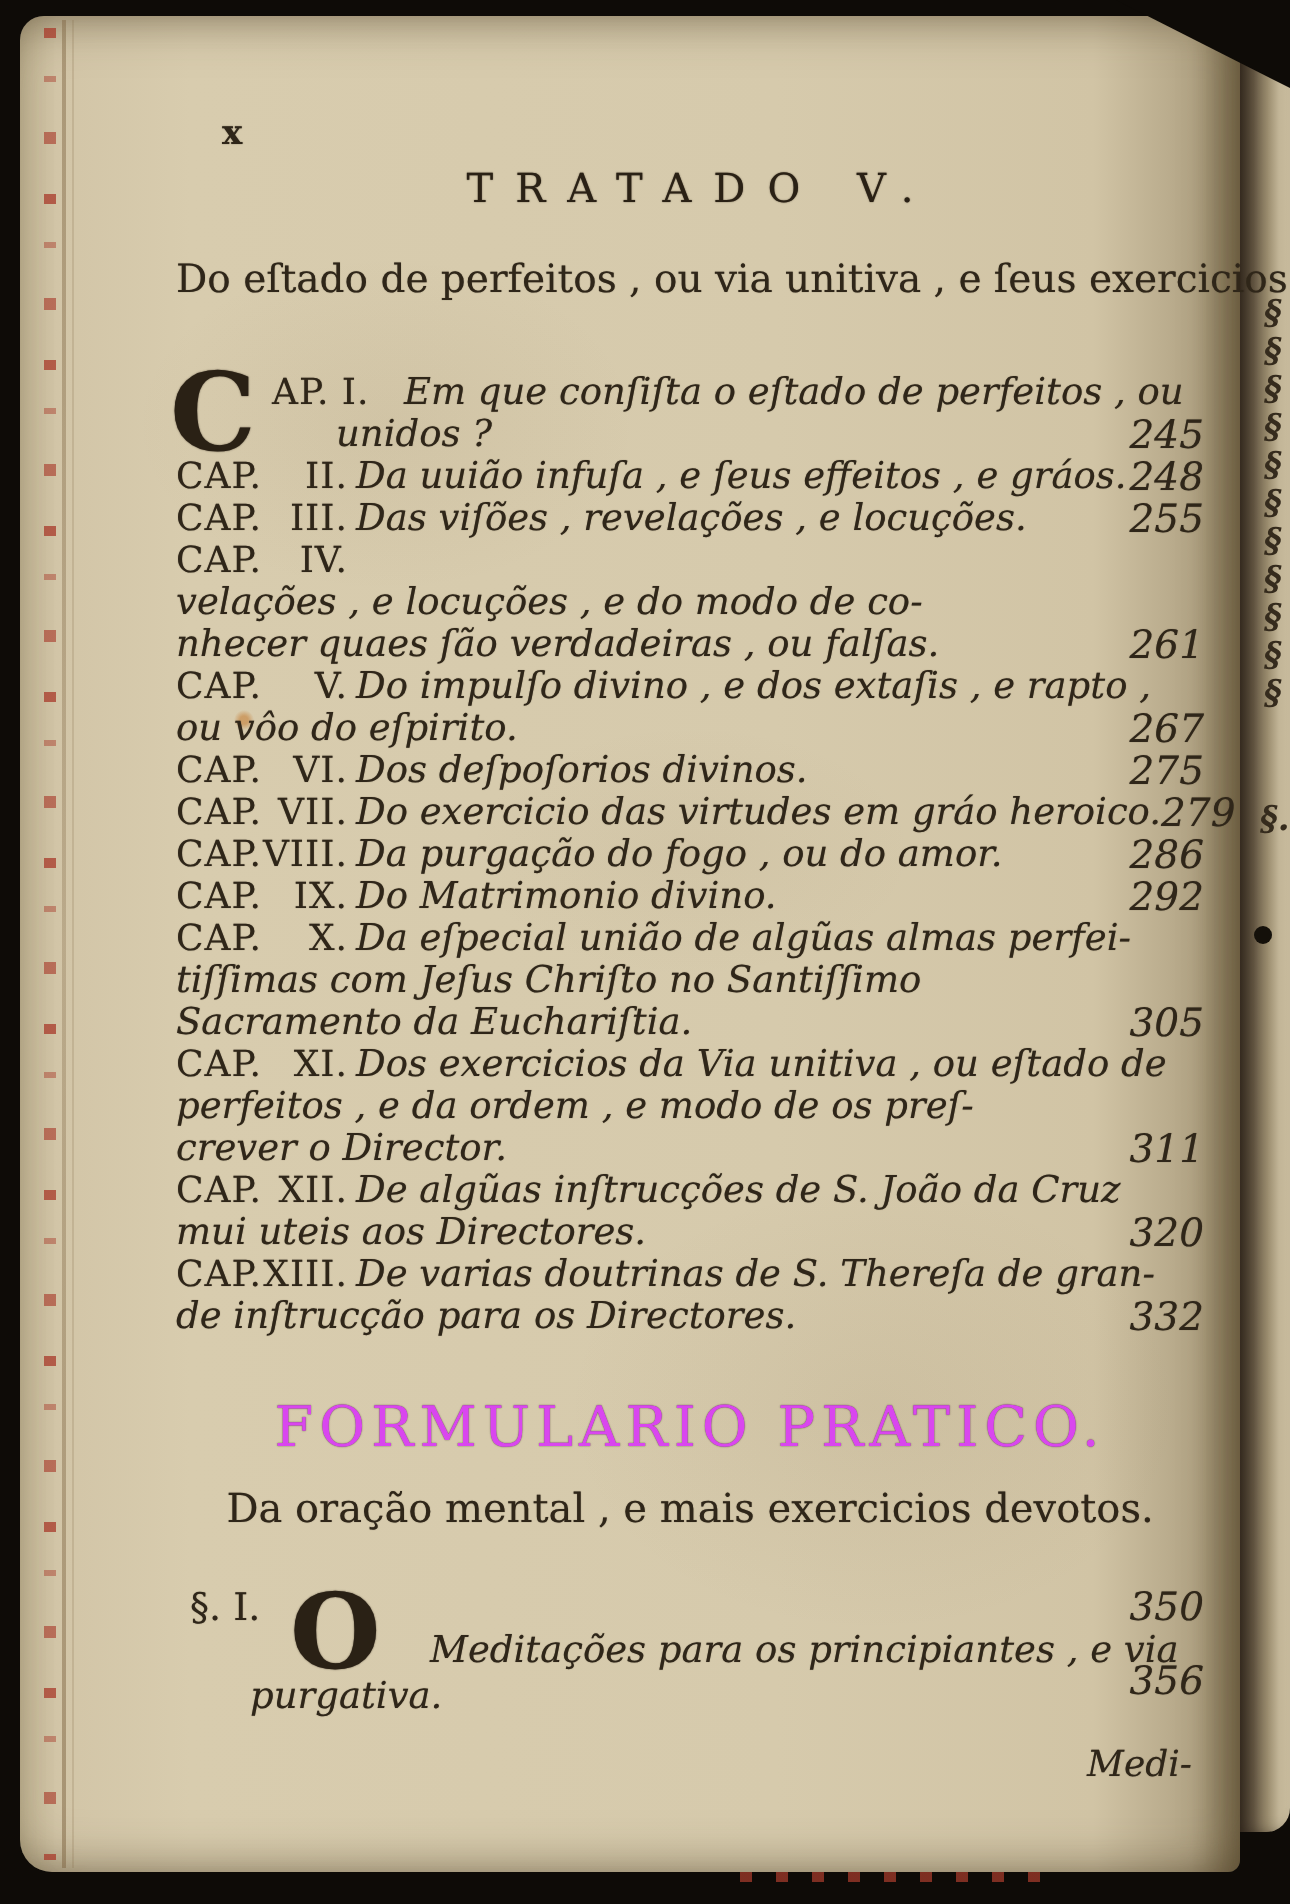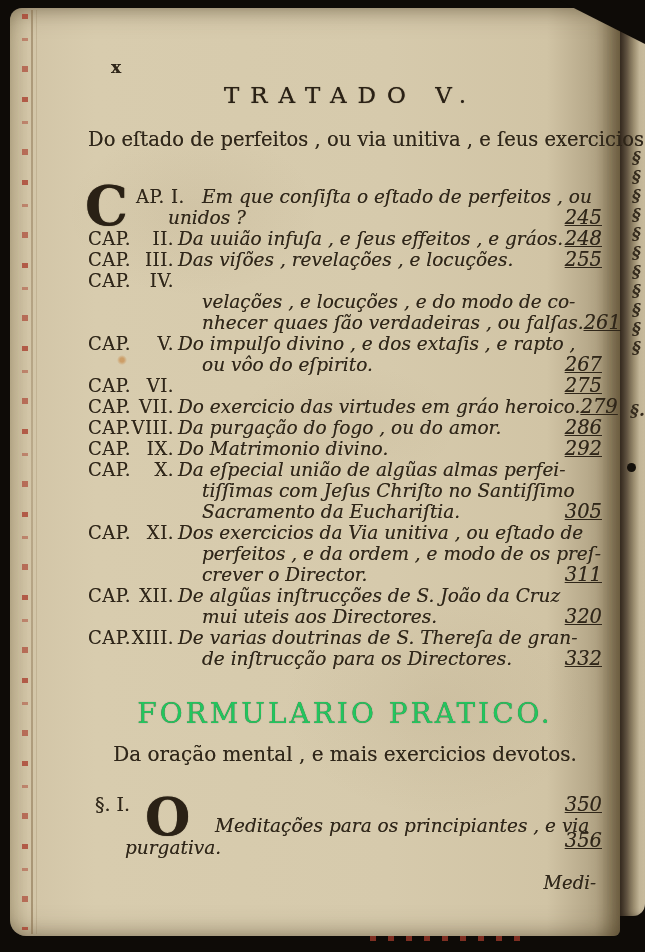--- a/index.html
+++ b/index.html
@@ -40,43 +40,43 @@
   
   .margin-marks{position:absolute;left:632px;top:149px;z-index:5;display:flex;flex-direction:column;gap:2px;
     font-size:17px;line-height:17px;font-weight:bold;font-style:italic;color:#352b1d;}
   .margin-mark-last{position:absolute;left:630px;top:400px;z-index:5;
     font-size:17px;font-weight:bold;font-style:italic;color:#352b1d;}
 
   
   .content{position:absolute;left:88px;top:0;width:514px;z-index:4;}
   .folio{position:absolute;left:111px;top:57px;z-index:4;font-weight:bold;font-size:17px;
     letter-spacing:.5px;text-shadow:0 0 .6px rgba(47,38,25,.7);}
-  .t-title{position:absolute;top:82px;width:100%;text-align:center;font-size:23px;
+  .t-title{position:absolute;top:82px;width:100%;text-align:center;font-size:20px;
     letter-spacing:11px;text-indent:11px;white-space:nowrap;color:#2a2115;
     text-shadow:0 0 .7px rgba(42,33,21,.8);}
   .t-sub{position:absolute;top:128px;width:100%;text-align:center;font-size:19.5px;
     white-space:nowrap;text-shadow:0 0 .5px rgba(47,38,25,.6);}
 
   .toc{position:absolute;top:186px;width:100%;}
   .entry{position:relative;}
   .line{display:flex;align-items:flex-end;white-space:nowrap;height:21px;line-height:21px;
     font-size:18px;text-shadow:0 0 .5px rgba(47,38,25,.55);}
   .lbl{flex:none;width:86px;margin-right:4px;display:flex;justify-content:space-between;
     letter-spacing:.5px;}
   .lbl-first{flex:none;width:62px;margin-right:4px;letter-spacing:.5px;}
   .desc{font-style:italic;font-size:18.5px;}
-  .cont .desc{margin-left:114px;}
-  .pg{flex:none;margin-left:auto;min-width:36px;text-align:right;font-style:italic;font-size:19.5px;text-decoration:underline;}
+  .cont .desc{}
+  .pg{flex:none;margin-left:auto;min-width:36px;text-align:right;font-style:italic;font-size:19.5px;}
   .entry-first .line:first-of-type{margin-left:48px;}
   .desc-unidos{margin-left:80px;}
   .dropcap{position:absolute;left:-3px;top:-3px;font-size:54px;line-height:46px;font-weight:bold;
     color:#2a2115;text-shadow:0 0 .8px rgba(42,33,21,.8);}
 
   .f-title{position:absolute;top:697px;width:100%;text-align:center;font-size:28px;
-    letter-spacing:3px;white-space:nowrap;color:#22c55e;text-shadow:0 0 .7px rgba(42,33,21,.8);}
+    letter-spacing:3px;white-space:nowrap;color:#d946ef;text-shadow:0 0 .7px rgba(42,33,21,.8);}
   .f-sub{position:absolute;top:742px;width:100%;text-align:center;font-size:20px;
     white-space:nowrap;text-shadow:0 0 .5px rgba(47,38,25,.6);}
 
   .sect{position:absolute;top:793px;width:100%;}
   .sect .fline{display:flex;align-items:baseline;white-space:nowrap;height:22px;line-height:22px;
     font-size:18.5px;text-shadow:0 0 .5px rgba(47,38,25,.55);}
   .sec-lbl{flex:none;margin-left:7px;font-size:19px;font-style:normal;}
   .o-drop{position:absolute;left:57px;top:1px;font-size:52px;line-height:46px;font-weight:bold;
     color:#2a2115;text-shadow:0 0 .8px rgba(42,33,21,.8);}
   .ind-o{margin-left:72px;font-style:italic;}
@@ -186,20 +186,21 @@
           <span class="pg">267</span>
         </div>
       </div>
 
       <div class="entry">
         <div class="line">
           <span class="lbl">
               <span>CAP.</span>
               <span>VI.</span>
             </span>
+          <span class="desc">Dos deſpoſorios divinos.</span>
           <span class="pg">275</span>
         </div>
       </div>
 
       <div class="entry">
         <div class="line">
           <span class="lbl">
               <span>CAP.</span>
               <span>VII.</span>
             </span>

